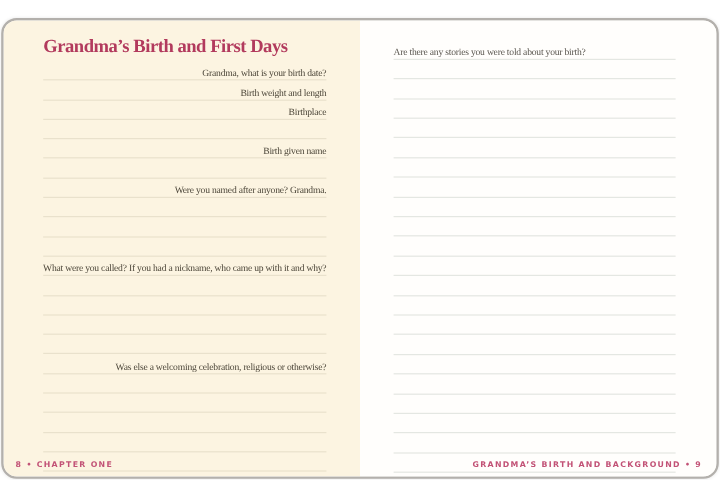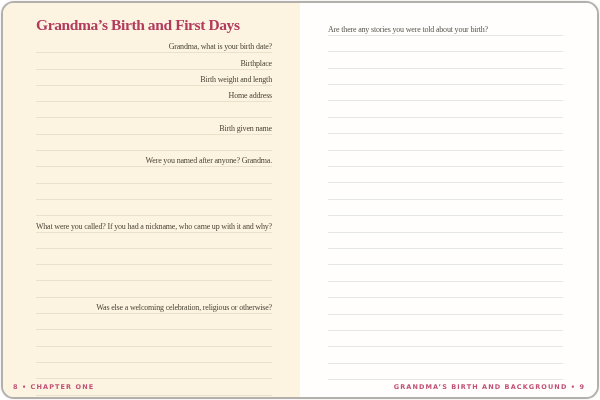--- a/index.html
+++ b/index.html
@@ -6,20 +6,21 @@
     --left-bg:#fcf4e1; --right-bg:#fffefc; --title:#b23a5d; --accent:#c25276;
     --left-rule:#e9e1cc; --right-rule:#e4e7e2; --left-text:#4c4639; --right-text:#5a564f;
     --edge:#b3b0ac;
   }
   html,body{margin:0;padding:0;width:600px;height:400px;overflow:hidden;background:#ffffff;}
   .stage{position:relative;width:600px;height:400px;font-family:"Liberation Serif",serif;}
   .spread{
     position:absolute; inset:1px; border:2px solid var(--edge); border-radius:13px;
     overflow:hidden; display:flex; background:var(--right-bg);
     box-shadow:0 0 3px rgba(0,0,0,.10);
+    margin-top:14px;
   }
   .page{position:relative; height:100%;}
   .page.left{width:297px; background:var(--left-bg);}
   .page.right{flex:1; background:var(--right-bg);text-align:center;}
   .chapter-title{
     position:absolute; left:33px; top:13px; margin:0;
     font-size:15.5px; font-weight:600; letter-spacing:-0.4px;
     color:var(--title); white-space:nowrap;
   }
   .lines{position:absolute;}
@@ -49,27 +50,24 @@
 <div class="stage">
   <div class="spread">
 
     <div class="page left">
       <h1 class="chapter-title">Grandma’s Birth and First Days</h1>
       <div class="lines">
           <div class="row">
             <span class="label">Grandma, what is your birth date?</span>
           </div>
           <div class="row">
-            <span class="label">Birthplace</span>
-          </div>
-          <div class="row">
             <span class="label">Birth weight and length</span>
           </div>
           <div class="row">
-            <span class="label">Home address</span>
+            <span class="label">Birthplace</span>
           </div>
           <div class="row"></div>
           <div class="row">
             <span class="label">Birth given name</span>
           </div>
           <div class="row"></div>
           <div class="row">
             <span class="label">Were you named after anyone? Grandma.</span>
           </div>
           <div class="row"></div>

